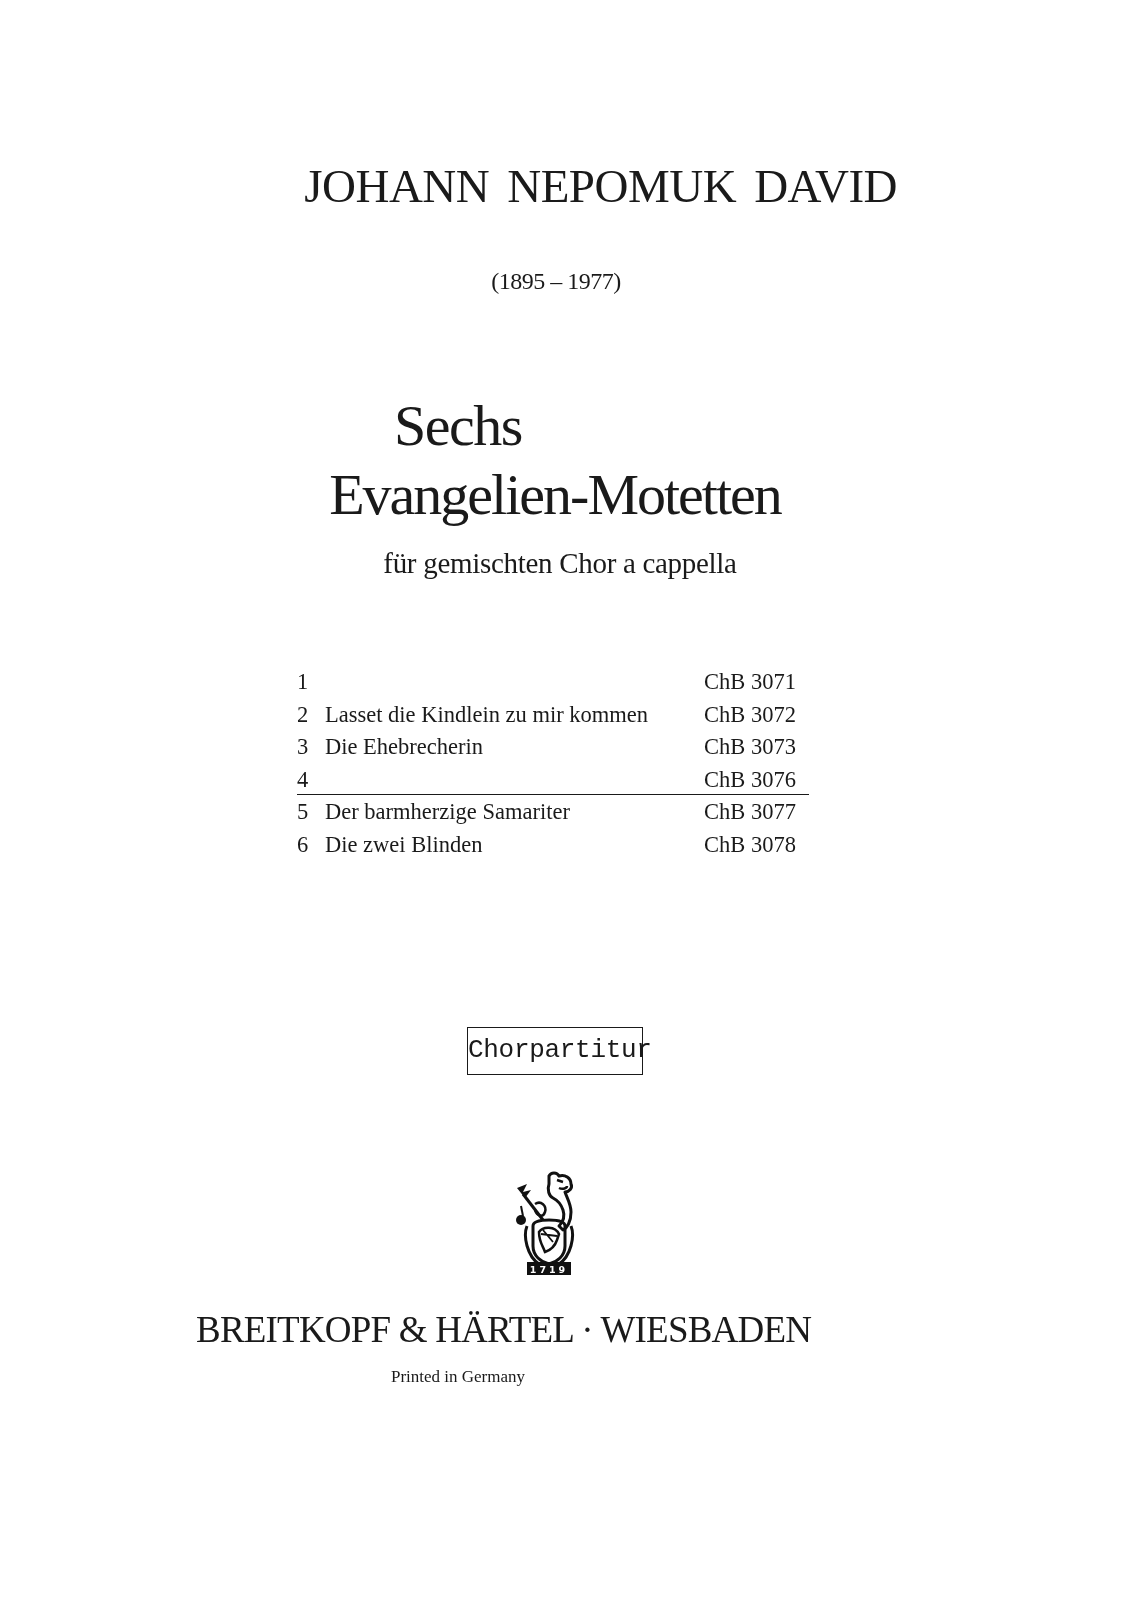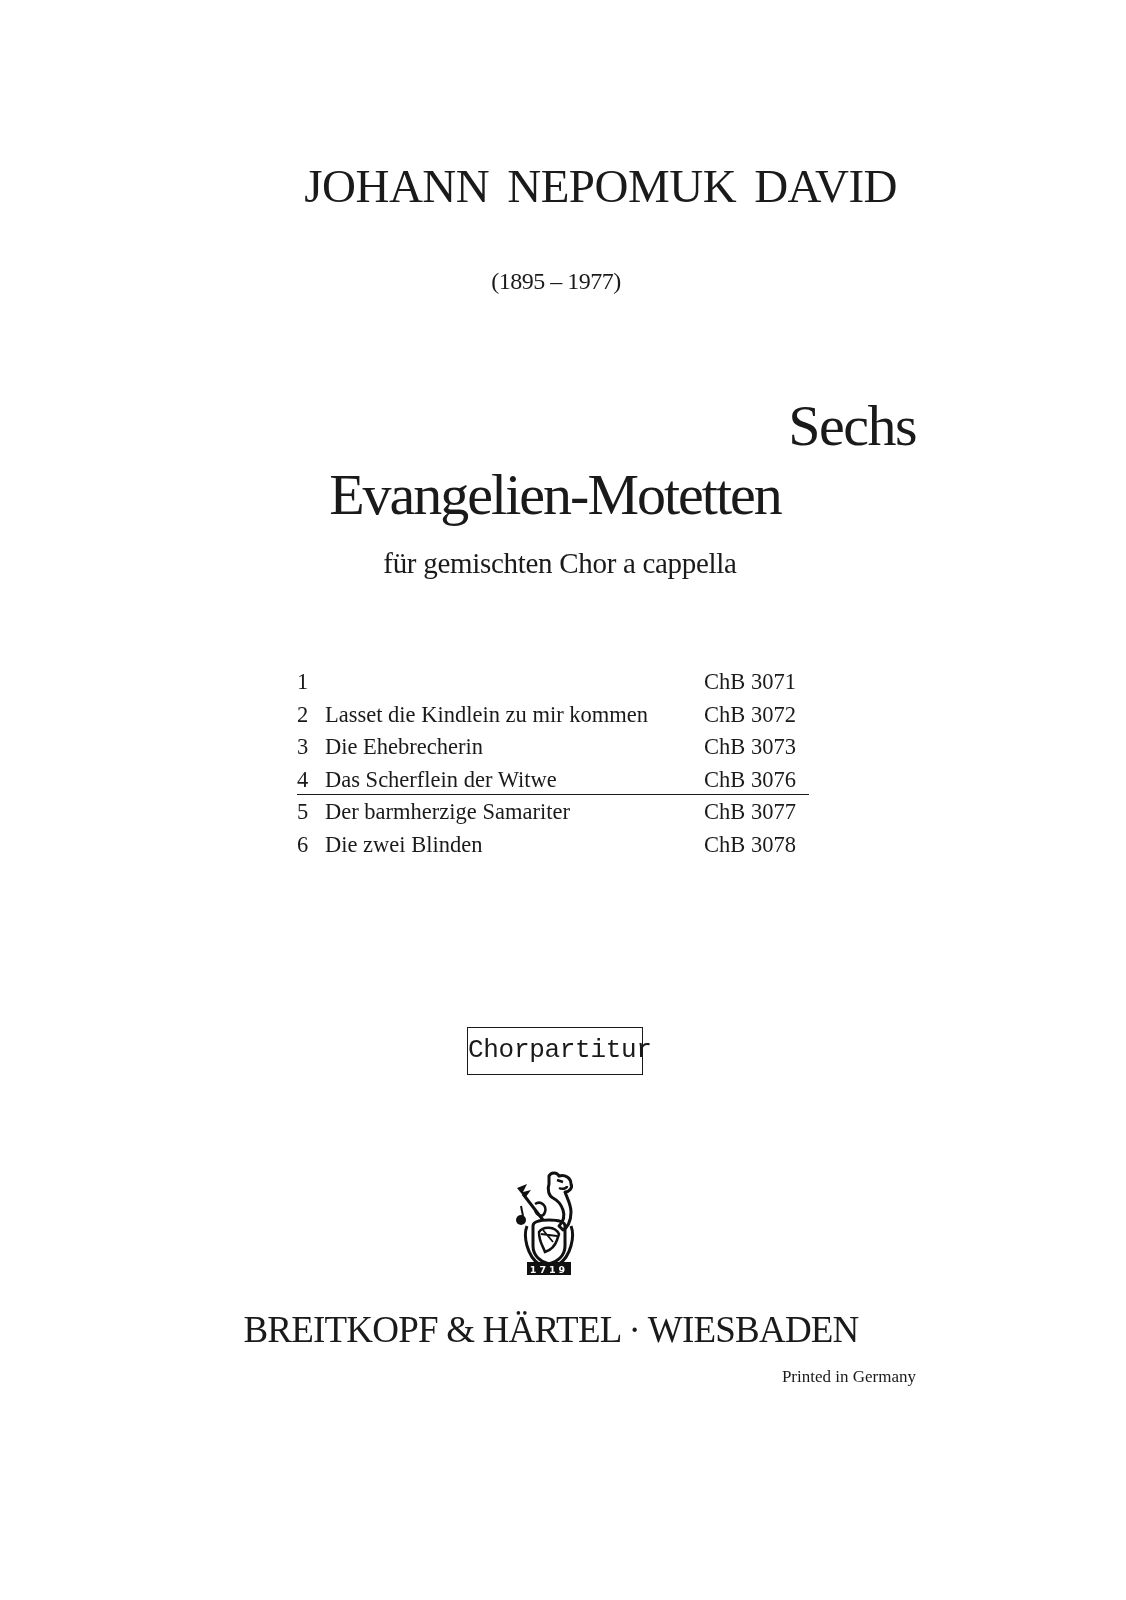--- a/index.html
+++ b/index.html
@@ -9,21 +9,21 @@
     }
     body {
       width: 1126px;
       height: 1600px;
       position: relative;
       overflow: hidden;
       font-family: "Liberation Serif", "DejaVu Serif", serif;
       color: #1a1a1a;
     }
     .abs { position: absolute; }
-    .center { left: 0; width: 916px; text-align: right; }
+    .center { left: 0; width: 916px; text-align: center; }
 
     .composer {
       top: 158px;
       left: 206px;
       width: 700px;
       text-align: right;
       font-size: 47px;
       letter-spacing: -0.5px;
       line-height: 56px;
       white-space: nowrap;
@@ -123,21 +123,21 @@
       top: 1170px;
       left: 513px;
       width: 72px;
       height: 106px;
     }
 
     .publisher {
       top: 1308px;
       left: 196px;
       width: 710px;
-      text-align: center;
+      text-align: left;
       font-size: 37px;
       line-height: 44px;
       letter-spacing: -0.8px;
       white-space: nowrap;
     }
     .printed {
       top: 1366px;
       font-size: 17px;
       line-height: 22px;
     }
@@ -164,21 +164,20 @@
     <span class="name">Lasset die Kindlein zu mir kommen</span>
     <span class="code">ChB 3072</span>
   </div>
   <div class="work-row">
     <span class="num">3</span>
     <span class="name">Die Ehebrecherin</span>
     <span class="code">ChB 3073</span>
   </div>
   <div class="work-row underlined">
     <span class="num">4</span>
-    <span class="name">Das Scherflein der Witwe</span>
     <span class="code">ChB 3076</span>
   </div>
   <div class="work-row">
     <span class="num">5</span>
     <span class="name">Der barmherzige Samariter</span>
     <span class="code">ChB 3077</span>
   </div>
   <div class="work-row">
     <span class="num">6</span>
     <span class="name">Die zwei Blinden</span>

